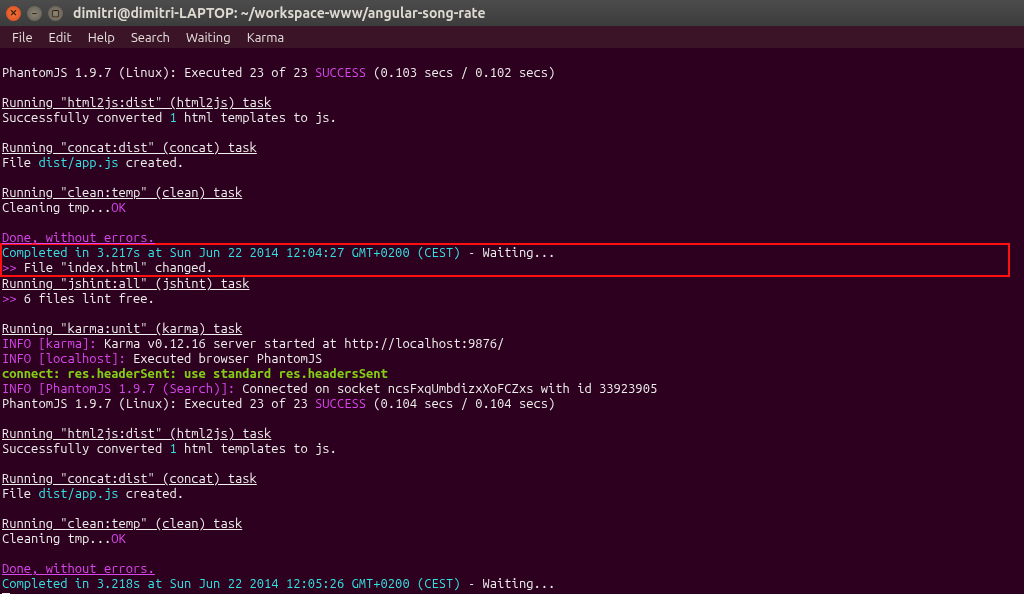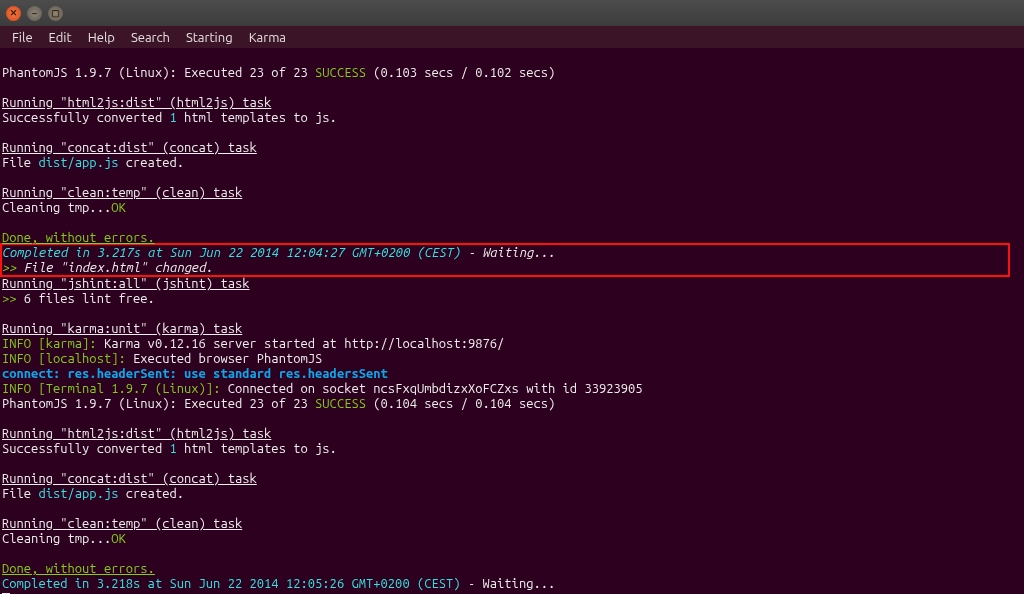--- a/index.html
+++ b/index.html
@@ -47,54 +47,54 @@
   .menubar span { padding: 2px 6px; cursor: default; }
   .terminal {
     background: #2c001e;
     padding: 2px 2px;
     line-height: 15px;
     white-space: pre;
     font-size: 13px;
     letter-spacing: 0px;
   }
   .white { color: #eeeeec; }
-  .green { color: #84cc16; }
+  .green { color: #d946ef; }
   .cyan  { color: #34e2e2; }
-  .redb  { color: #0ea5e9; font-weight: bold; }
+  .redb  { color: #84cc16; font-weight: bold; }
   .underline { text-decoration: underline; }
   .boxed {
     border: 2px solid #ff1010;
     margin: -2px 12px -1px -2px;
     padding: 0;
-    font-style: italic;
   }
   .cursor {
     display: inline-block;
     width: 8px; height: 14px;
     background: #eeeeec;
     vertical-align: middle;
   }
 </style>
 </head>
 <body>
 
 <div class="titlebar">
   <div class="win-buttons">
     <div class="win-btn win-close">✕</div>
     <div class="win-btn win-min">–</div>
     <div class="win-btn win-max">▢</div>
   </div>
+  <div>dimitri@dimitri-LAPTOP: ~/workspace-www/angular-song-rate</div>
 </div>
 
 <div class="menubar">
   <span>File</span>
   <span>Edit</span>
   <span>Help</span>
   <span>Search</span>
-  <span>Starting</span>
+  <span>Waiting</span>
   <span>Karma</span>
 </div>
 
 <div class="terminal">
 <span class="white"><span>PhantomJS 1.9.7 (Linux): Executed 23 of 23 </span><span class="green">SUCCESS</span><span> (0.103 secs / 0.102 secs)</span></span>
 
 <span class="white underline">Running "html2js:dist" (html2js) task</span>
 <span class="white"><span>Successfully converted </span><span class="cyan">1</span><span> html templates to js.</span></span>
 
 <span class="white underline">Running "concat:dist" (concat) task</span>
@@ -105,21 +105,21 @@
 
 <span class="green underline">Done, without errors.</span>
 <div class="boxed"><span class="cyan">Completed in 3.217s at Sun Jun 22 2014 12:04:27 GMT+0200 (CEST)</span><span class="white"> - Waiting...</span>
 <span class="white"><span class="green">&gt;&gt; </span><span>File "index.html" changed.</span></span></div><span class="white underline">Running "jshint:all" (jshint) task</span>
 <span class="white"><span class="green">&gt;&gt; </span><span>6 files lint free.</span></span>
 
 <span class="white underline">Running "karma:unit" (karma) task</span>
 <span class="white"><span class="green">INFO </span><span class="green">[karma]: </span><span>Karma v0.12.16 server started at http://localhost:9876/</span></span>
 <span class="white"><span class="green">INFO </span><span class="green">[localhost]: </span><span>Executed browser PhantomJS</span></span>
 <span class="redb">connect: res.headerSent: use standard res.headersSent</span>
-<span class="white"><span class="green">INFO </span><span class="green">[Terminal 1.9.7 (Linux)]: </span><span>Connected on socket ncsFxqUmbdizxXoFCZxs with id 33923905</span></span>
+<span class="white"><span class="green">INFO </span><span class="green">[PhantomJS 1.9.7 (Search)]: </span><span>Connected on socket ncsFxqUmbdizxXoFCZxs with id 33923905</span></span>
 <span class="white"><span>PhantomJS 1.9.7 (Linux): Executed 23 of 23 </span><span class="green">SUCCESS</span><span> (0.104 secs / 0.104 secs)</span></span>
 
 <span class="white underline">Running "html2js:dist" (html2js) task</span>
 <span class="white"><span>Successfully converted </span><span class="cyan">1</span><span> html templates to js.</span></span>
 
 <span class="white underline">Running "concat:dist" (concat) task</span>
 <span class="white"><span>File </span><span class="cyan">dist/app.js</span><span> created.</span></span>
 
 <span class="white underline">Running "clean:temp" (clean) task</span>
 <span class="white"><span>Cleaning tmp...</span><span class="green">OK</span></span>

